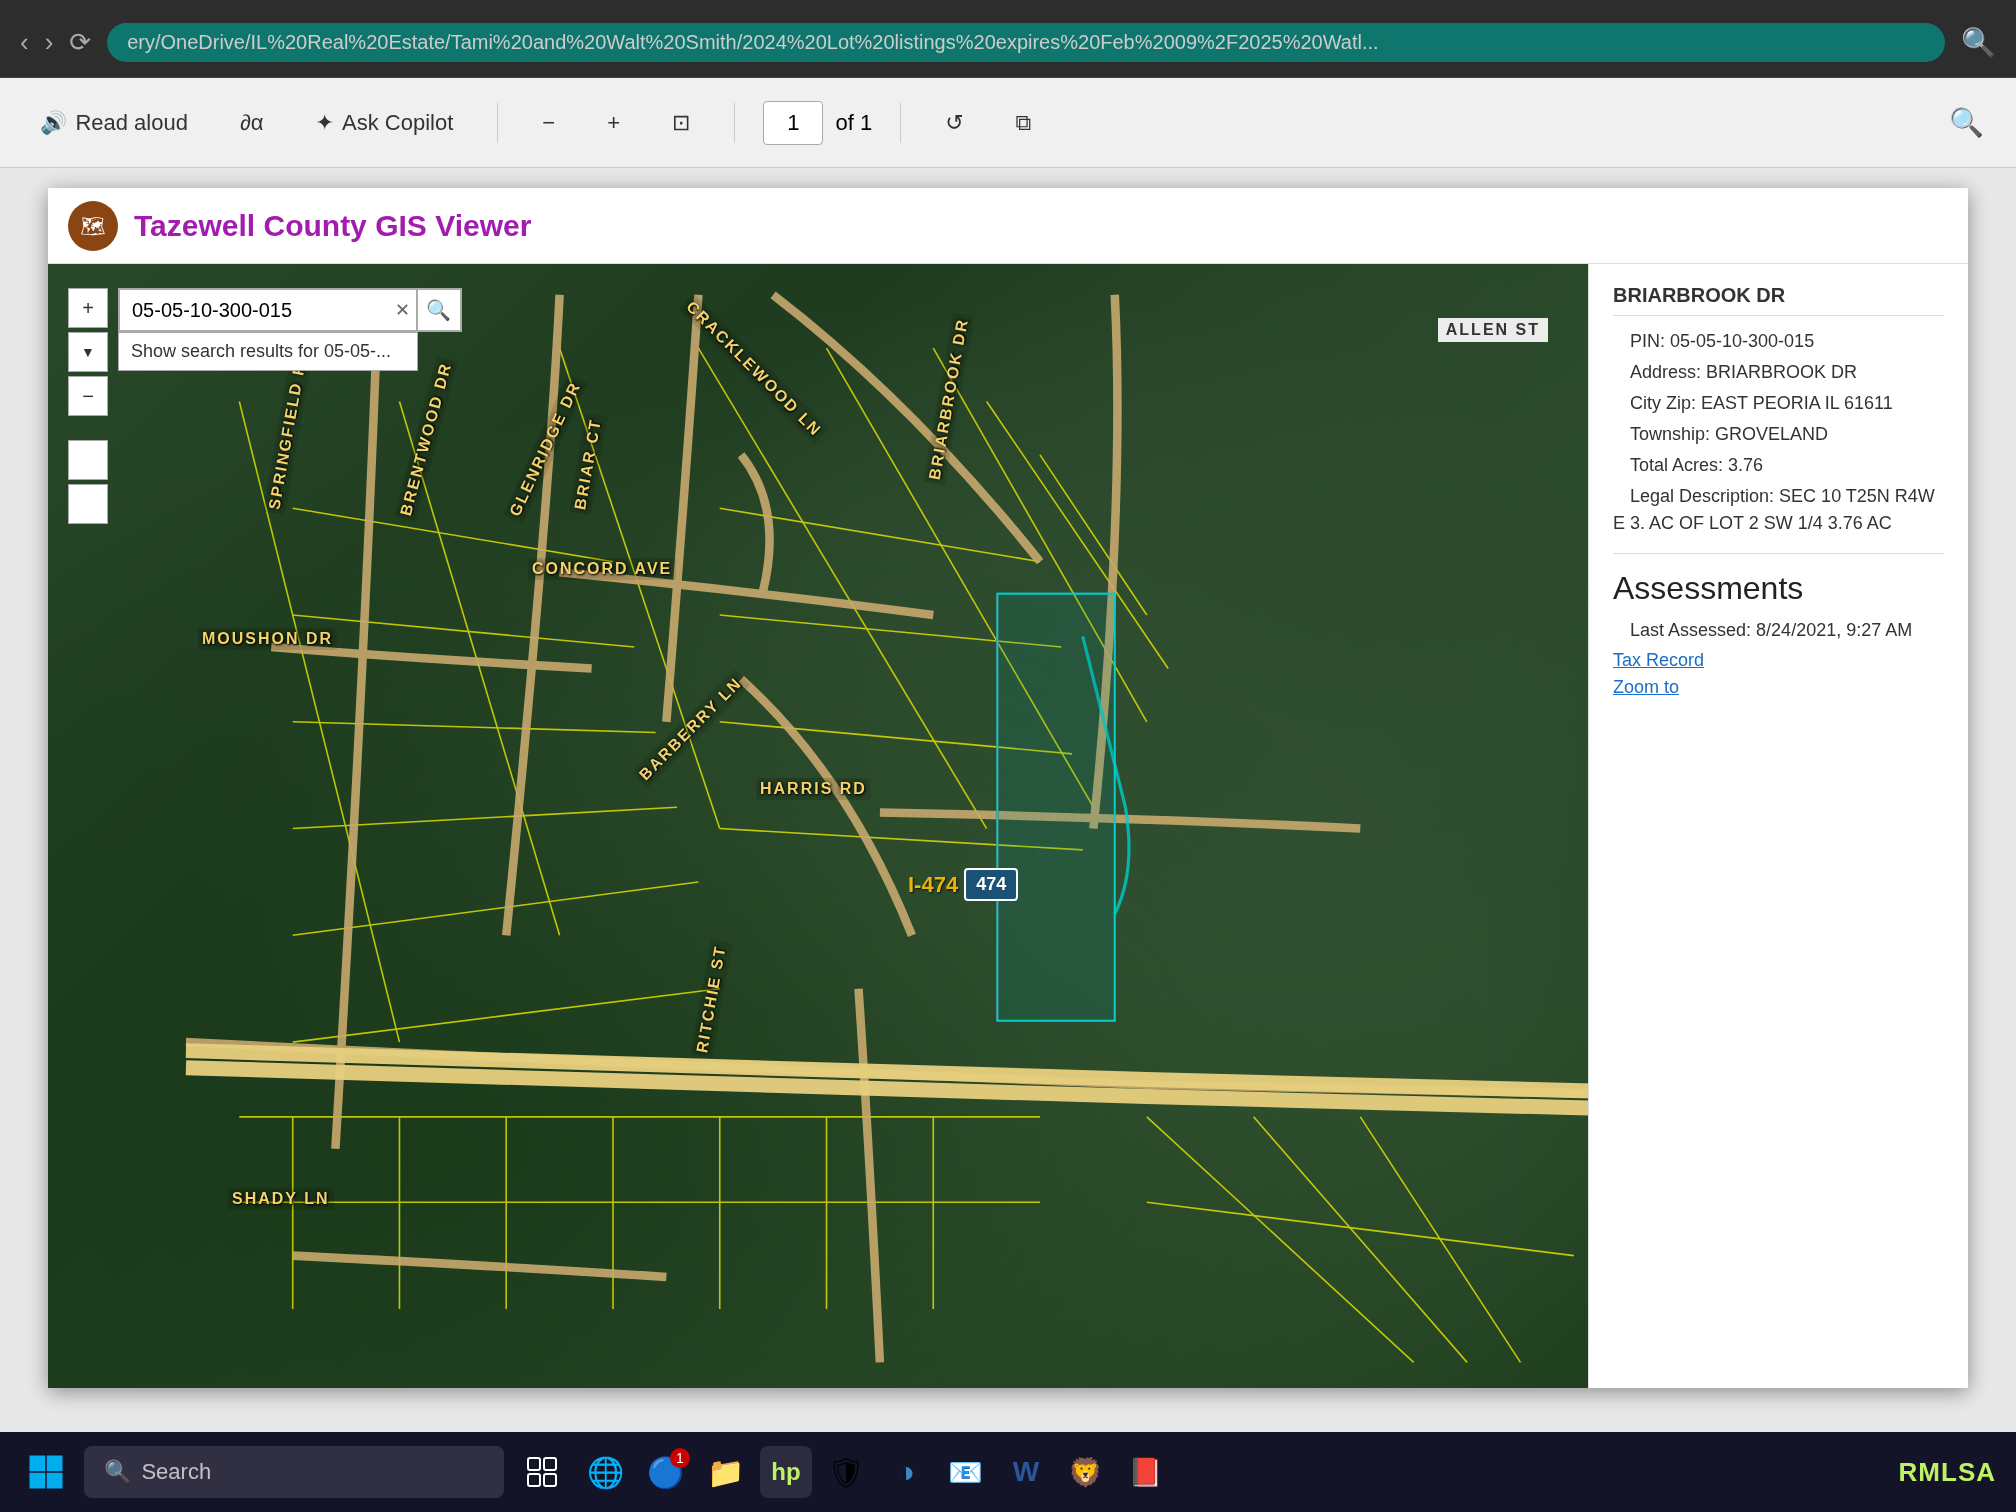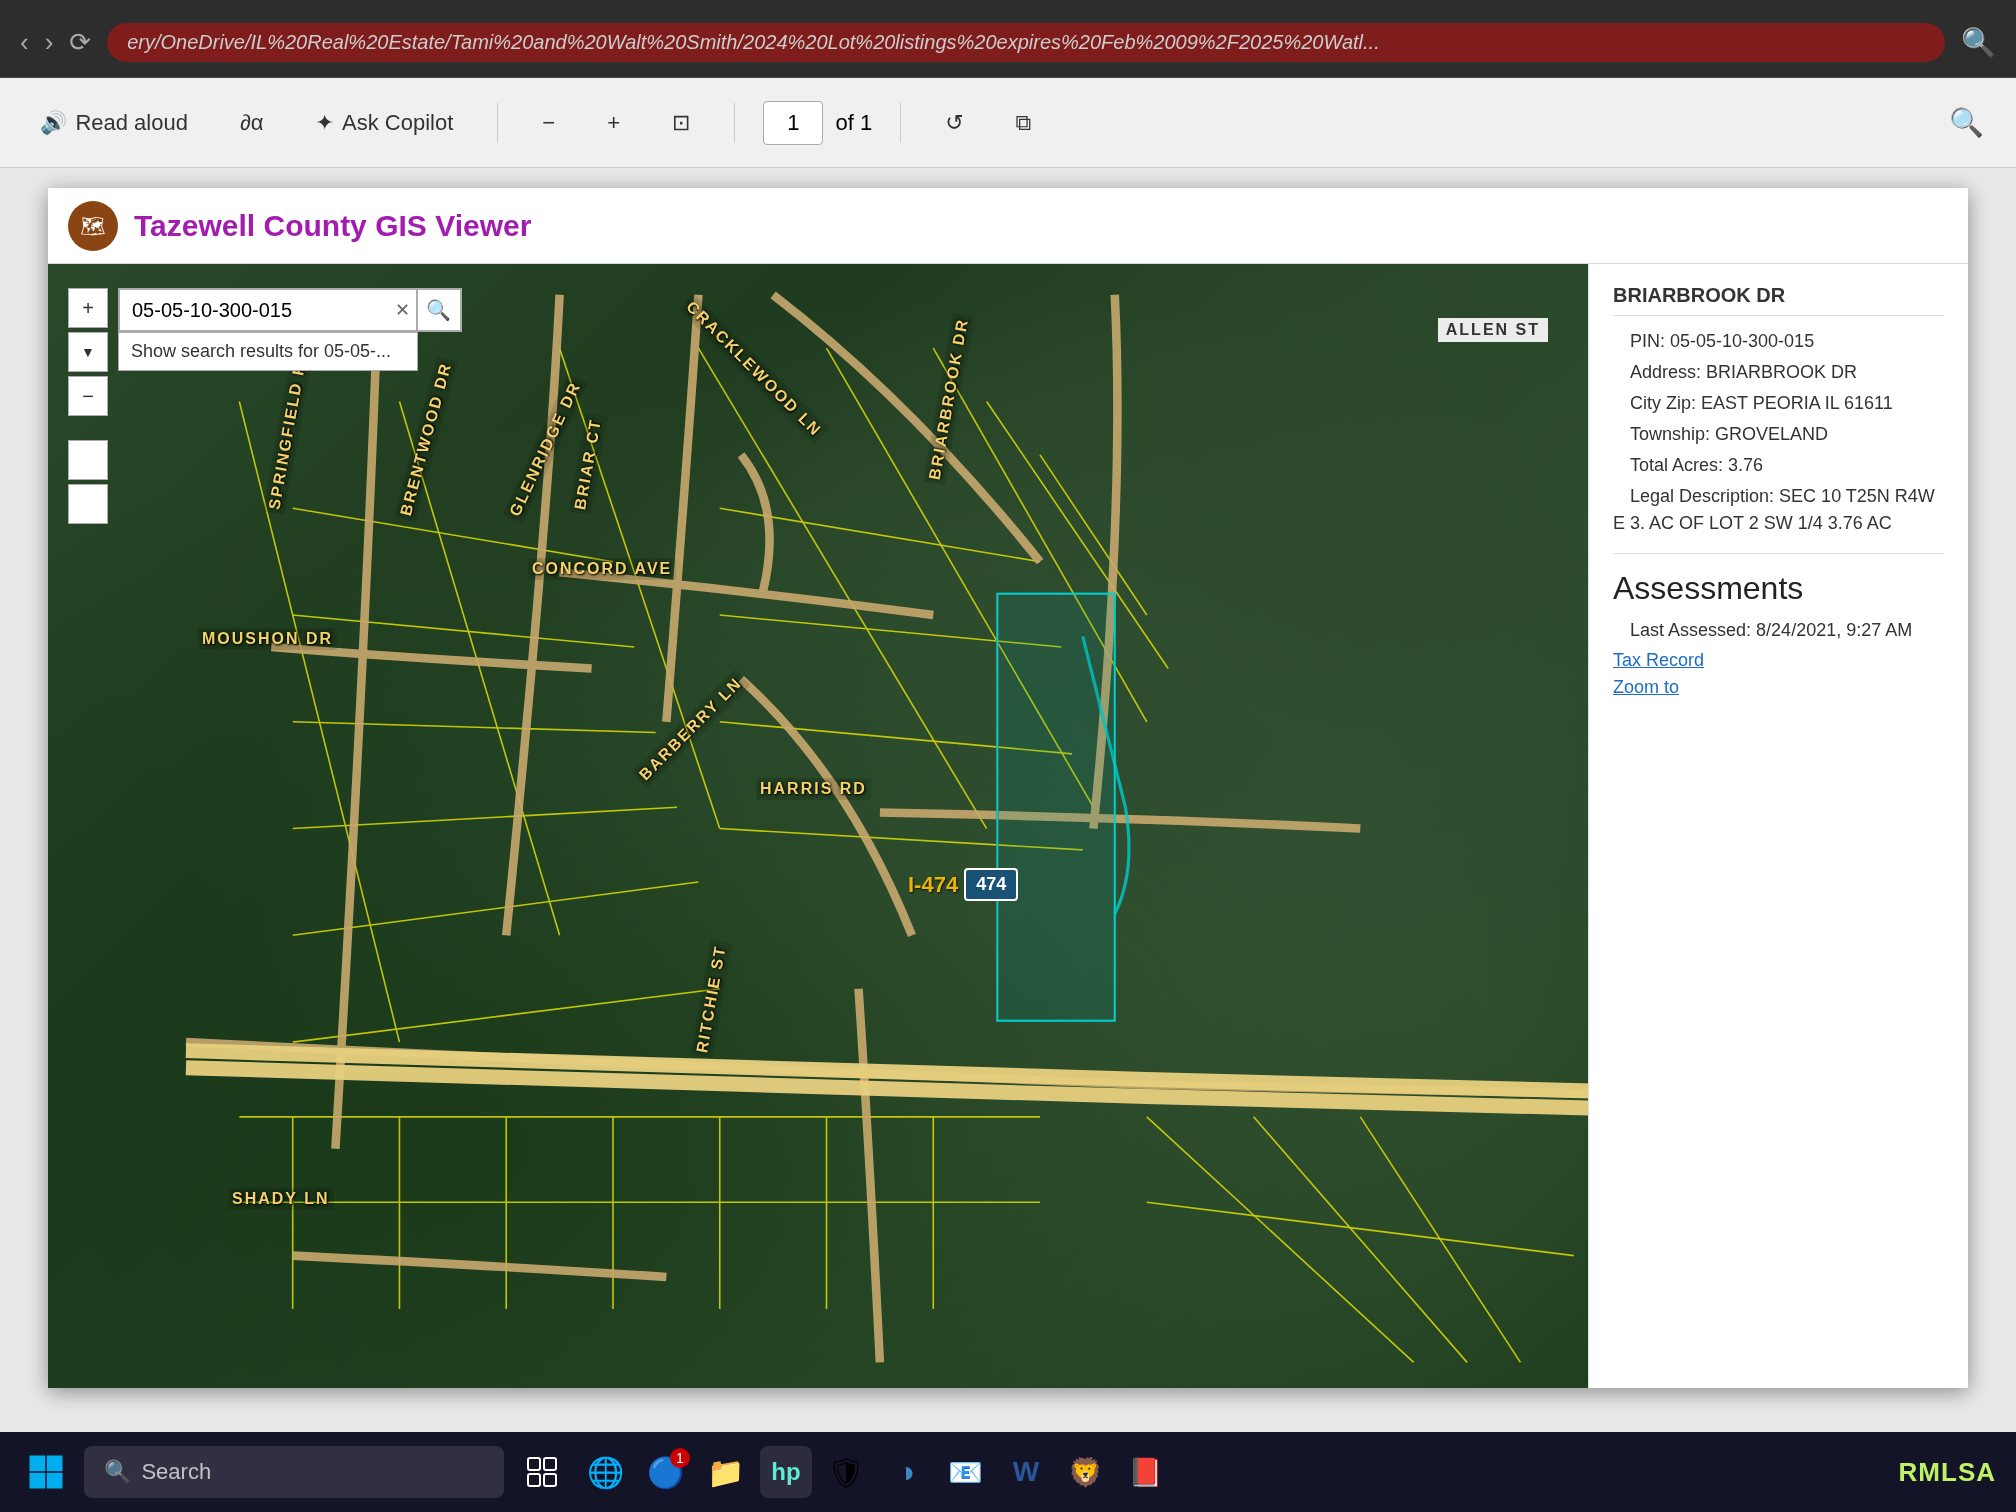--- a/index.html
+++ b/index.html
@@ -25,29 +25,28 @@
       background: #2d2d2d;
       display: flex;
       align-items: center;
       padding: 0 20px;
       gap: 16px;
       border-bottom: 1px solid #444;
     }
 
     .address-url {
       flex: 1;
-      background: #7f1d1d;
+      background: #0f766e;
       border-radius: 20px;
       padding: 8px 20px;
       color: #ccc;
       font-size: 20px;
       white-space: nowrap;
       overflow: hidden;
       text-overflow: ellipsis;
-      font-style: italic;
     }
 
     .search-icon-top {
       color: #aaa;
       font-size: 28px;
     }
 
     
     .pdf-toolbar {
       width: 100%;
@@ -748,21 +747,21 @@
       <span style="font-size:30px;">🌐</span>
     </div>
     <div class="taskbar-app" style="position:relative;">
       <span style="font-size:30px; color:#4a90d9;">🔵</span>
       <span style="position:absolute;top:2px;right:2px;background:#cc0000;color:white;font-size:14px;border-radius:50%;width:20px;height:20px;display:flex;align-items:center;justify-content:center;">1</span>
     </div>
     <div class="taskbar-app">
       <span style="font-size:30px;">📁</span>
     </div>
     <div class="taskbar-app" style="background:rgba(255,255,255,0.1);">
-      <span style="font-size:24px;color:#5eead4;font-weight:700;">hp</span>
+      <span style="font-size:24px;color:#bef264;font-weight:700;">hp</span>
     </div>
     <div class="taskbar-app">
       <span style="font-size:30px;">🛡</span>
     </div>
     <div class="taskbar-app">
       <span style="font-size:30px;color:#3b88c3;">◑</span>
     </div>
     <div class="taskbar-app">
       <span style="font-size:28px;color:#0072c6;">📧</span>
     </div>

